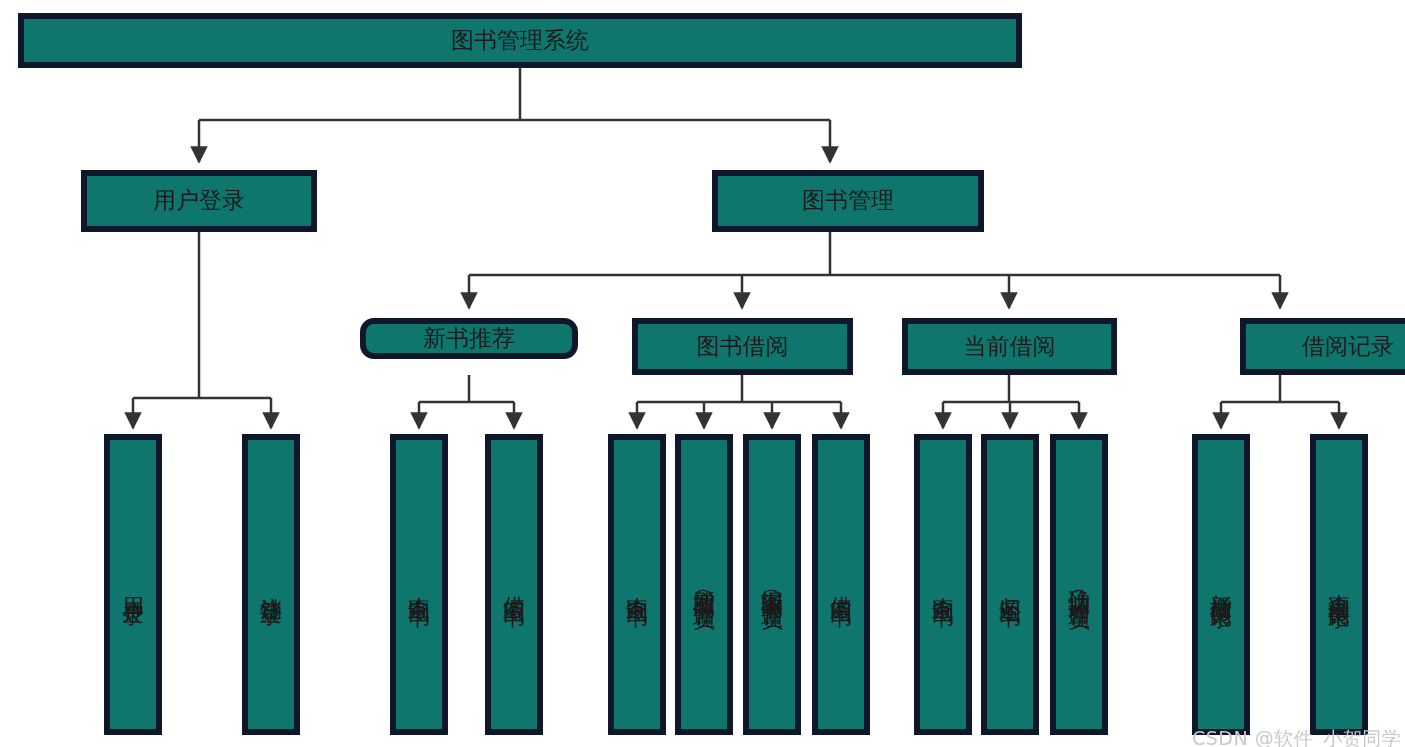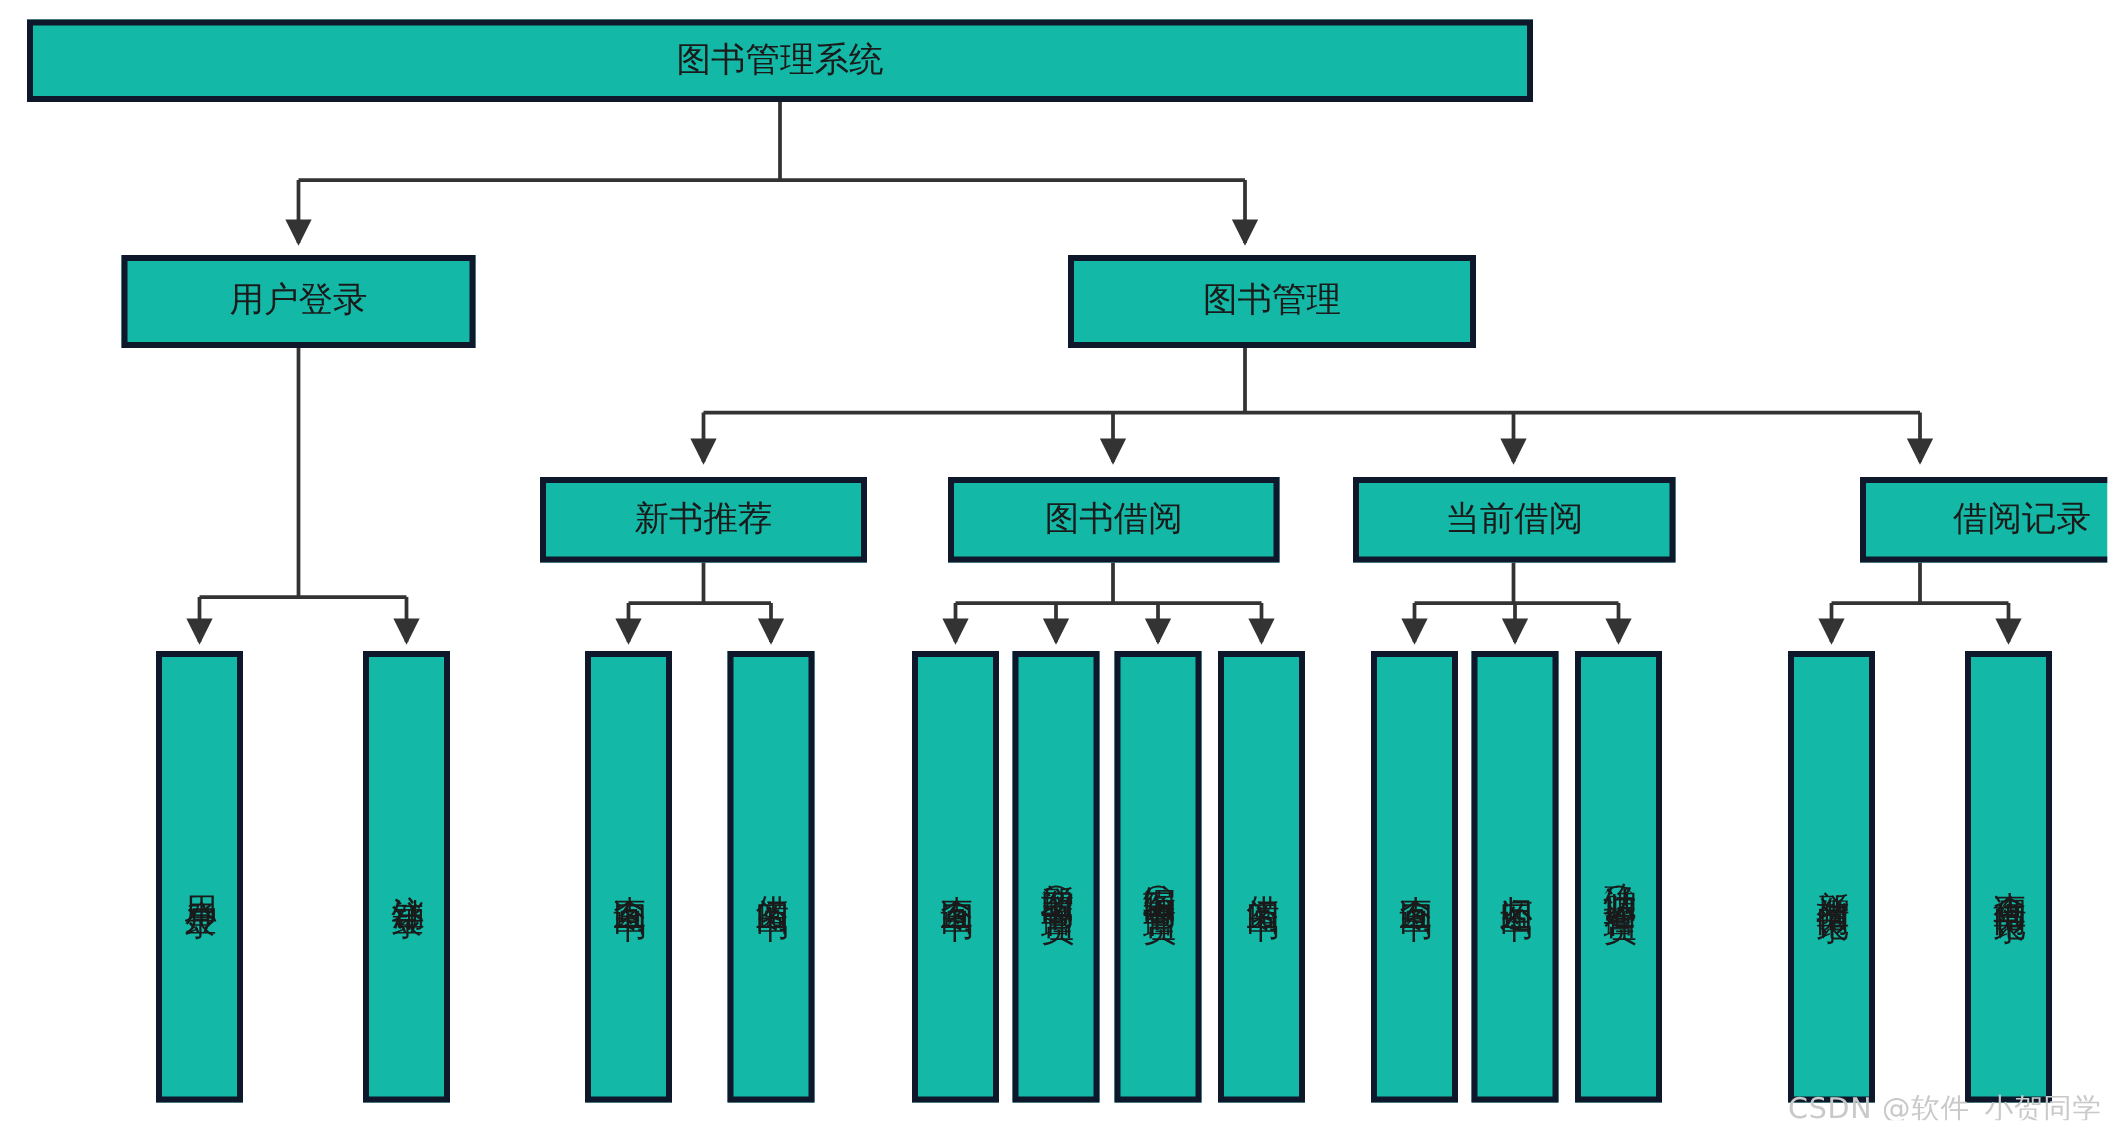--- a/index.html
+++ b/index.html
@@ -22,22 +22,22 @@
     position: absolute;
     left: 0;
     top: 0;
     width: 1405px;
     height: 747px;
     pointer-events: none;
   }
   .node {
     position: absolute;
     box-sizing: border-box;
-    background: #14b8a6;
-    border: 4px solid #0f172a;
+    background: #0f766e;
+    border: 6px solid #0f172a;
     display: flex;
     align-items: center;
     justify-content: center;
     z-index: 2;
   }
   .node .label {
     color: #1a1a1a;
     text-align: center;
     line-height: 1.18;
     font-weight: 400;
@@ -132,21 +132,21 @@
   </div>
 
   <div class="node horiz" style="left:81px; top:170px; width:236px; height:62px;">
     <span class="label">用户登录</span>
   </div>
 
   <div class="node horiz" style="left:712px; top:170px; width:272px; height:62px;">
     <span class="label">图书管理</span>
   </div>
 
-  <div class="node horiz" style="left:360px; top:318px; width:218px; height:57px;">
+  <div class="node horiz" style="left:360px; top:318px; width:218px; height:41px;border-radius:14px;">
     <span class="label">新书推荐</span>
   </div>
 
   <div class="node horiz" style="left:632px; top:318px; width:221px; height:57px;">
     <span class="label">图书借阅</span>
   </div>
 
   <div class="node horiz" style="left:902px; top:318px; width:215px; height:57px;">
     <span class="label">当前借阅</span>
   </div>

